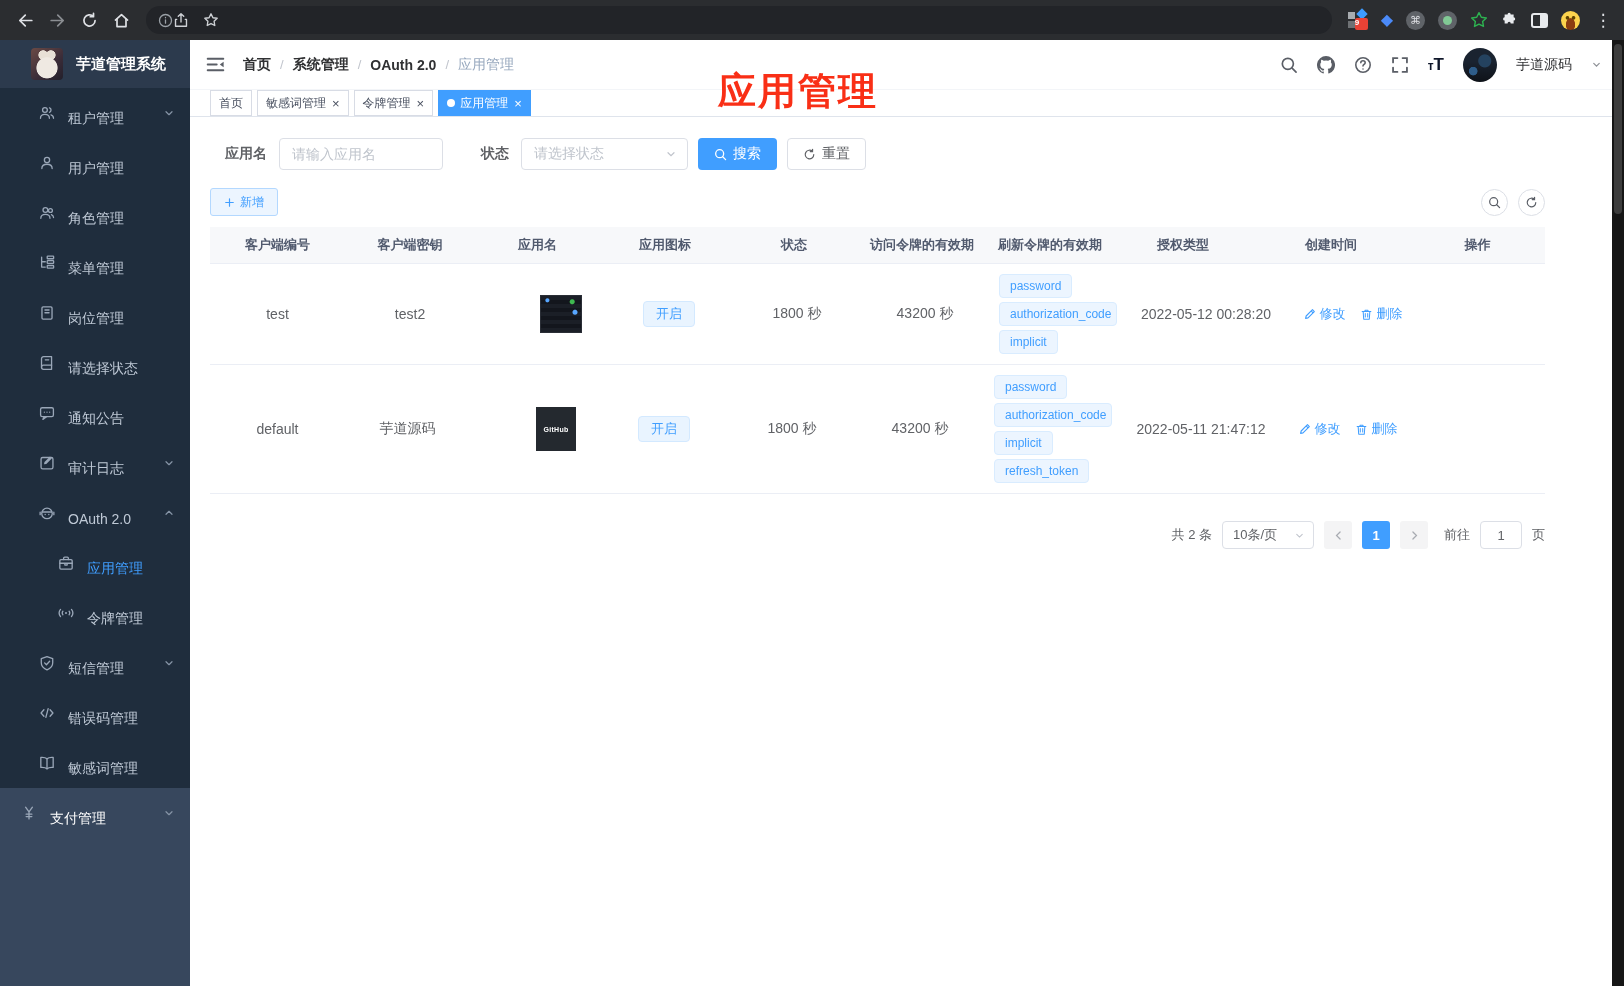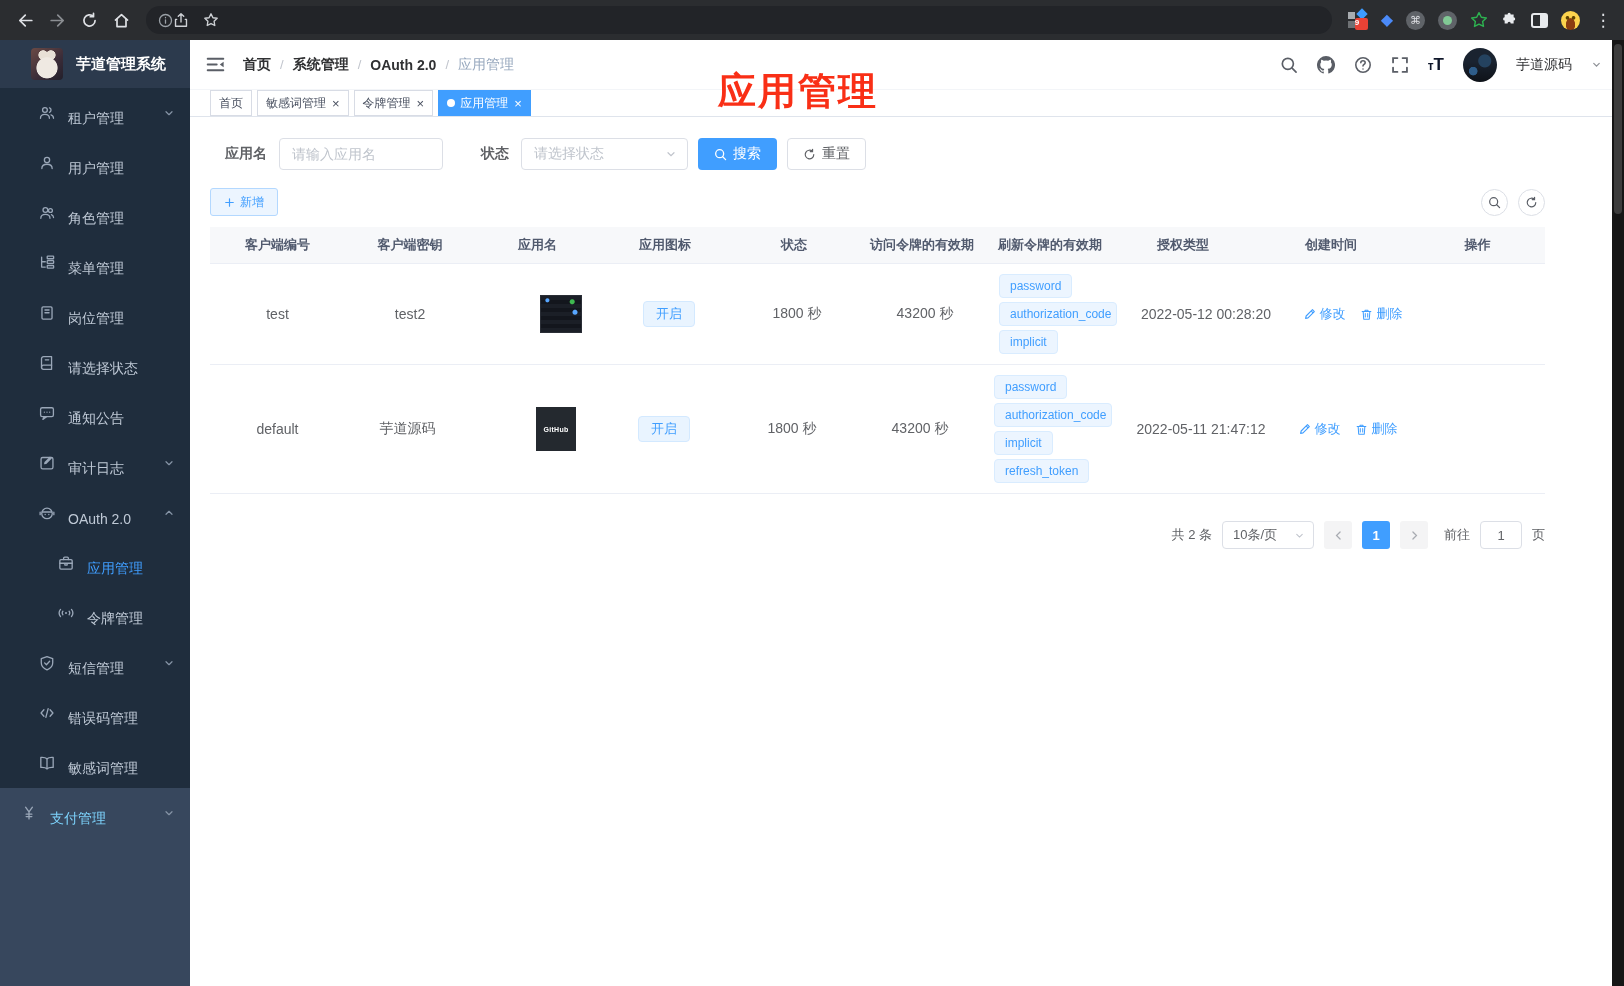--- a/index.html
+++ b/index.html
@@ -52,21 +52,21 @@
   .logo-img { width:32px; height:32px; border-radius:4px; flex-shrink:0;
     background:
       radial-gradient(circle at 50% 62%, #efe9e2 0 40%, rgba(0,0,0,0) 43%),
       radial-gradient(circle at 38% 22%, #e8e0d6 0 14%, rgba(0,0,0,0) 16%),
       radial-gradient(circle at 62% 22%, #e8e0d6 0 14%, rgba(0,0,0,0) 16%),
       linear-gradient(140deg,#6b4a45,#3a2c38 60%,#23202b); }
   .logo-title { color:#fff; font-weight:bold; font-size:15px; white-space:nowrap; }
   .menu-dark { background:#1f2d3d; }
   .s-item { height:50px; display:flex; align-items:center; padding-left:38px; position:relative; cursor:pointer; color:#bfc9d6; font-size:14px; }
   .s-item.sub { padding-left:57px; }
-  .s-item.root { padding-left:20px; color:#7dd3fc; }
+  .s-item.root { padding-left:20px; color:#ffffff; }
   .s-item.active .s-label { color:#409eff; }
   .s-icon { width:17px; height:17px; margin-right:13px; color:#9aa7b8; display:flex; align-items:center; justify-content:center; flex-shrink:0; }
   .s-icon svg { width:16px; height:16px; }
   .s-label { white-space:nowrap;margin-top:11px; }
   .chev { position:absolute; right:15px; color:#8694a6; }
   .chev svg { width:12px; height:12px; }
 
   .main { flex:1; position:relative; background:#fff; min-width:0; }
 
   

